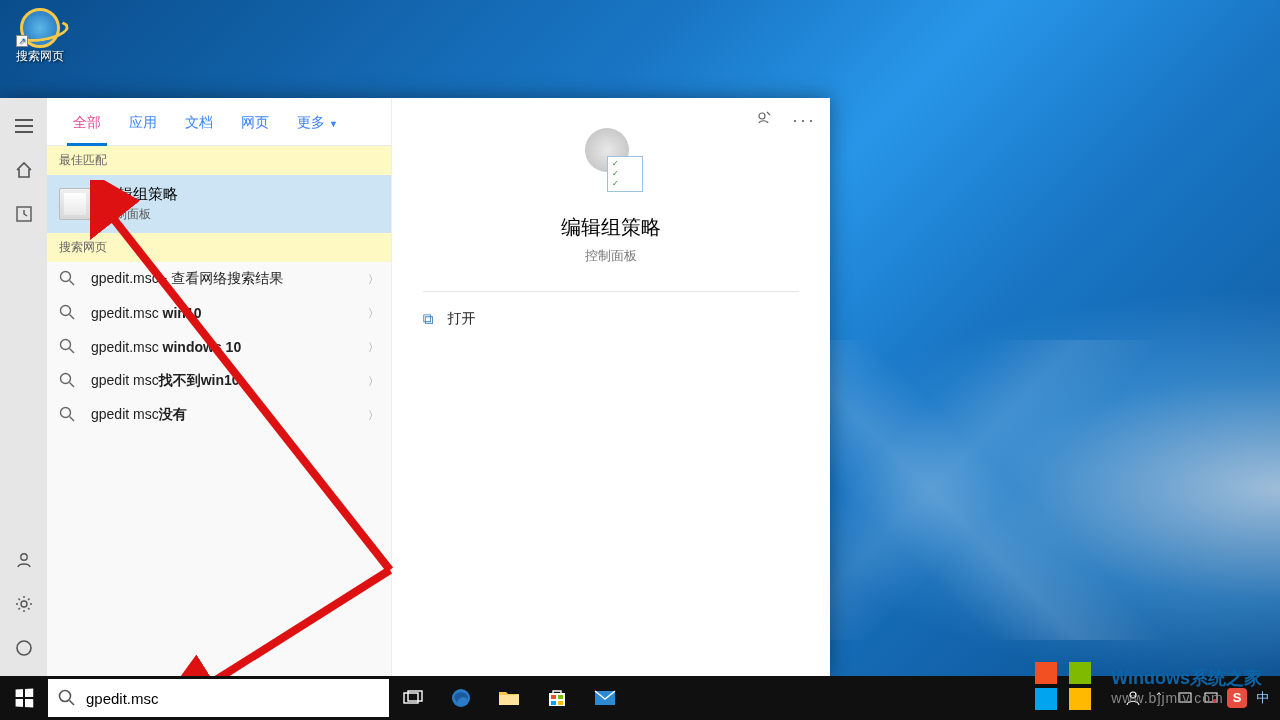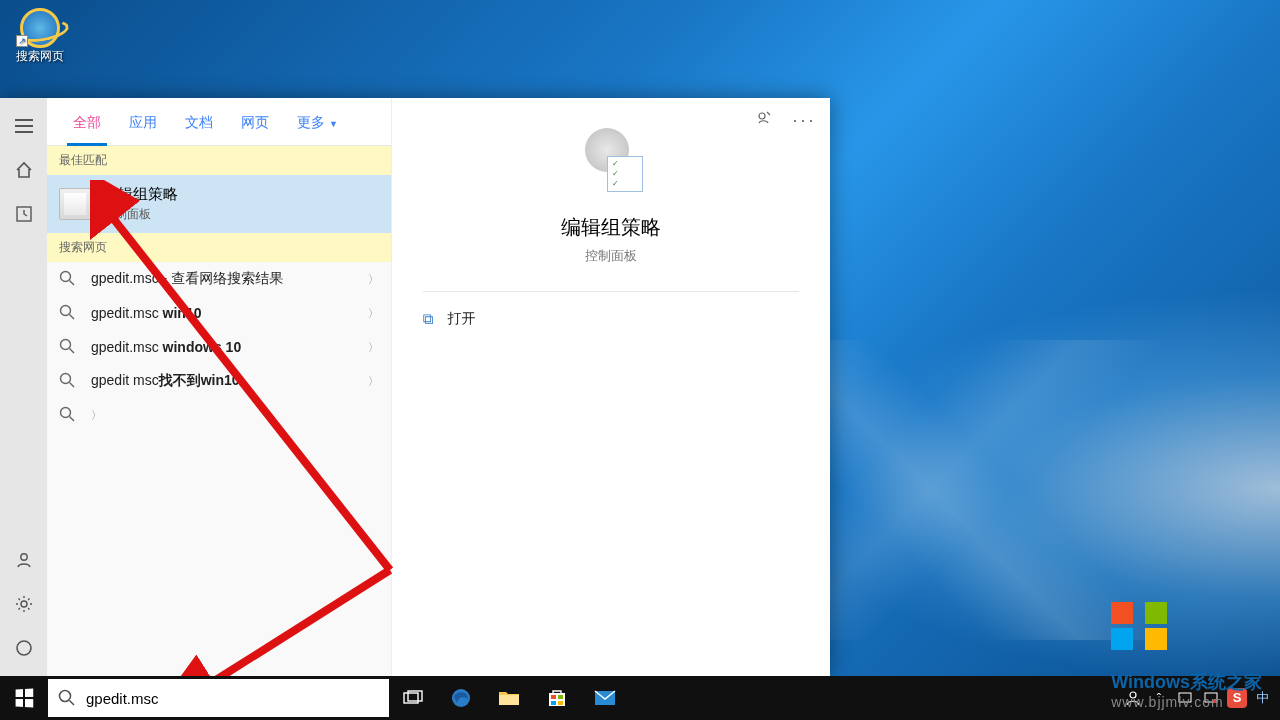--- a/index.html
+++ b/index.html
@@ -76,21 +76,21 @@
 .searchbox { width: 341px; height: 38px; margin: 0 0 0 0; background: #fff; display: flex; align-items: center; padding: 0 10px; gap: 10px; }
 .searchbox .sb-icon { color: #555; }
 .searchbox input { border: none; outline: none; flex: 1; font-size: 15px; background: transparent; color: #000; }
 .task-icons { display: flex; align-items: center; height: 44px; }
 .task-icons .t-icon { width: 48px; height: 44px; display: flex; align-items: center; justify-content: center; cursor: pointer; font-size: 18px; }
 .tray { margin-left: auto; display: flex; align-items: center; height: 44px; padding-right: 4px; }
 .tray .tr-icon { width: 26px; height: 44px; display: flex; align-items: center; justify-content: center; color: #fff; font-size: 13px; cursor: pointer; }
 .tray .sogou { width:20px; height:20px; background:#e74c3c; border-radius:4px; color:#fff; font-size:13px; font-weight:bold; line-height:20px; text-align:center; }
 
 
-.watermark { position: absolute; right: 18px; bottom: 10px; display: flex; gap: 20px; pointer-events: none; flex-direction: column; }
+.watermark { position: absolute; right: 18px; bottom: 10px; display: flex; align-items: center; gap: 20px; pointer-events: none; }
 .watermark .wm-logo { width: 56px; height: 48px; position: relative; }
 .watermark .wm-logo .q { position: absolute; width: 22px; height: 22px; }
 .watermark .wm-logo .q1 { background:#f25022; top:0; left:0; }
 .watermark .wm-logo .q2 { background:#7fba00; top:0; right:0; }
 .watermark .wm-logo .q3 { background:#00a4ef; bottom:0; left:0; }
 .watermark .wm-logo .q4 { background:#ffb900; bottom:0; right:0; }
 .watermark .wm-text .t1 { font-size: 18px; color: #0b64a8; font-weight: 600; }
 .watermark .wm-text .t1 .cn { color:#0b64a8; }
 .watermark .wm-text .t2 { font-size: 14px; color: #888; letter-spacing: 1px; }
 
@@ -206,20 +206,21 @@
       <span class="wi-text"><span>gpedit msc</span><b>找不到win10</b></span>
       <span class="wi-arrow">〉</span>
     </div>
     <div class="web-item">
       <span class="wi-icon">
           <svg width="16" height="16" viewBox="0 0 16 16">
             <circle cx="6.5" cy="6.5" r="5" fill="none" stroke="#666" stroke-width="1.4"></circle>
             <path d="M10.5 10.5 L15 15" stroke="#666" stroke-width="1.4"></path>
           </svg>
         </span>
+      <span class="wi-text"><span>gpedit msc</span><b>没有</b></span>
       <span class="wi-arrow">〉</span>
     </div>
   </div>
 
   <div class="preview-col">
     <div class="top-actions">
       <span>
           <svg width="18" height="18" viewBox="0 0 18 18">
             <circle cx="6" cy="6" r="3" fill="none" stroke="#666" stroke-width="1.2"></circle>
             <path d="M11 2l3 3M3 13c1-3 8-3 9 0" stroke="#666" stroke-width="1.2" fill="none"></path>

